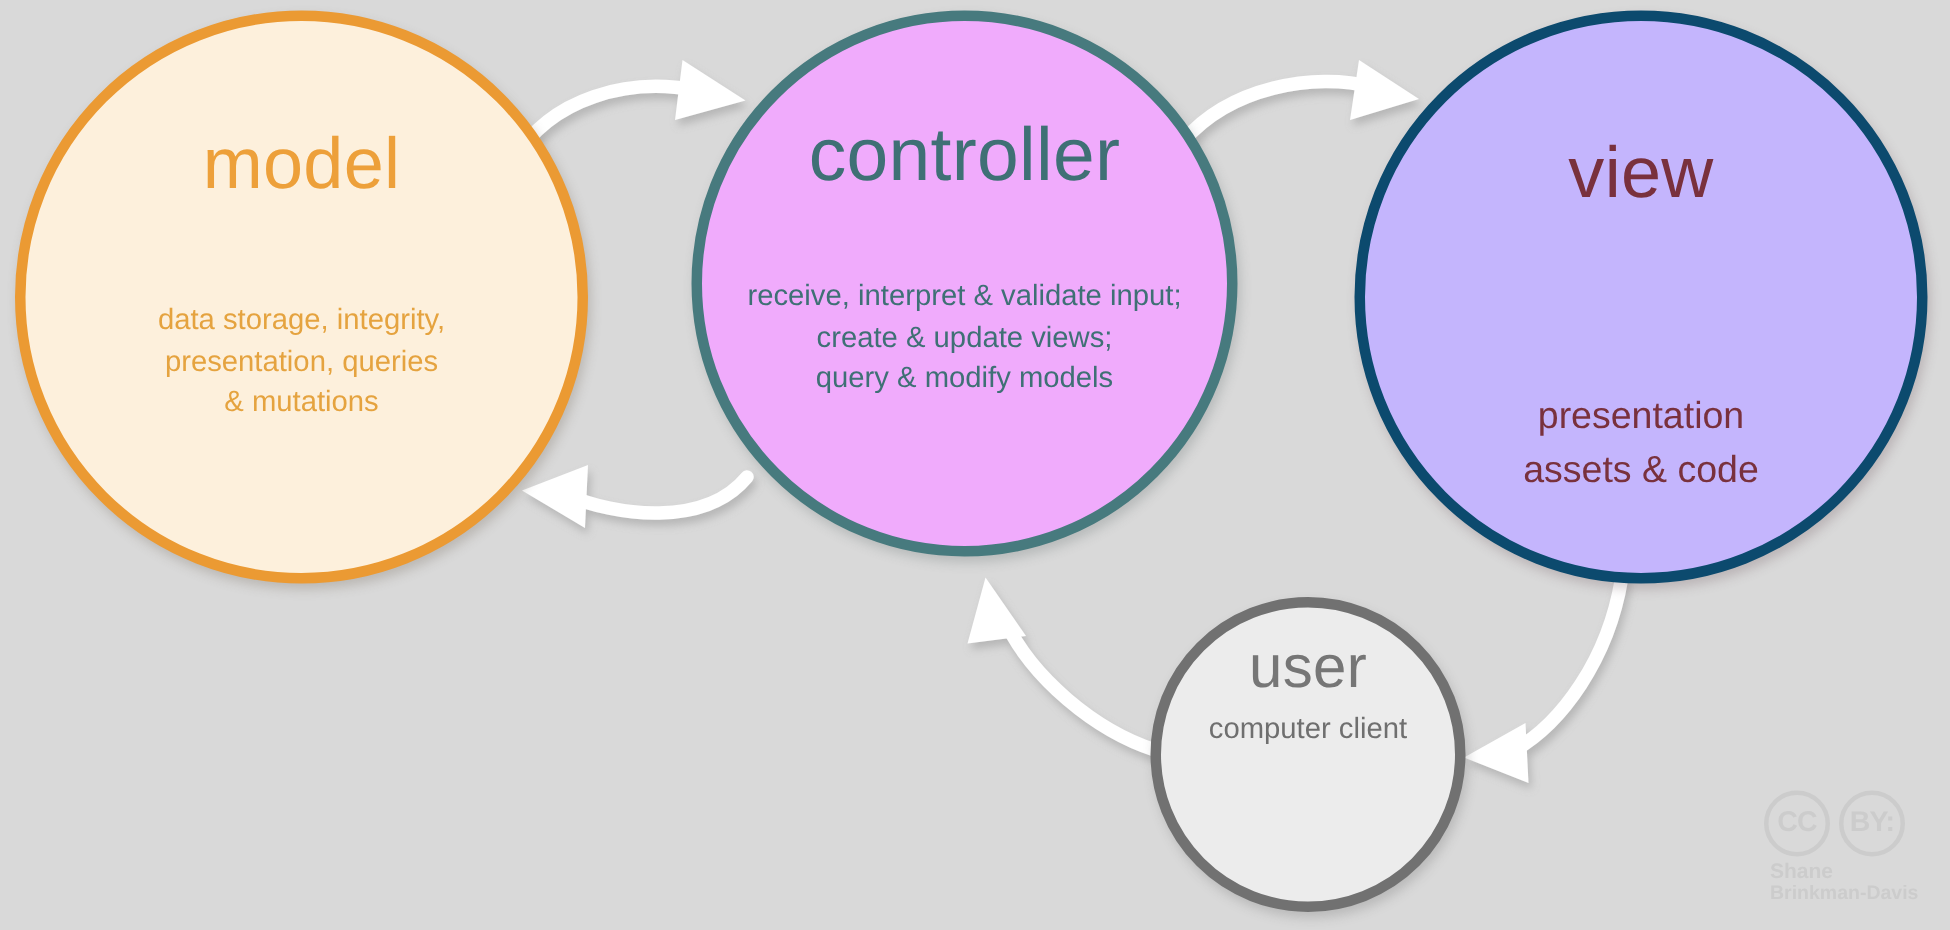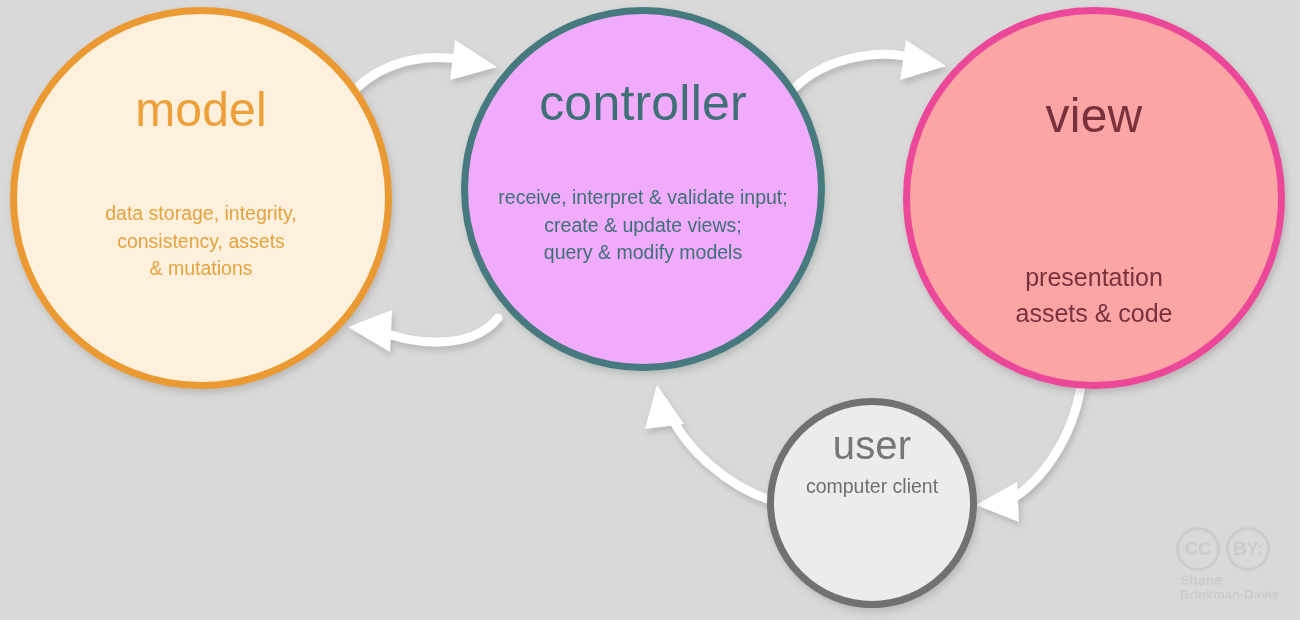--- a/index.html
+++ b/index.html
@@ -84,22 +84,22 @@
     line-height: 1.42;
     color: #3f7075;
   }
 
   
   #node-view {
     left: 903px;
     top: 7px;
     width: 382px;
     height: 382px;
-    background: #fca5a5;
-    border: 7px solid #ec4899;
+    background: #c4b5fd;
+    border: 7px solid #0c4a6e;
     box-shadow: 2px 4px 7px rgba(120,100,105,0.30);
   }
   #node-view .title {
     margin-top: 78px;
     font-size: 48px;
     color: #79313d;
   }
   #node-view .desc {
     margin-top: 120px;
     font-size: 25px;
@@ -201,21 +201,21 @@
     <g filter="url(#softshadow)">
       <path d="M 770 500 C 730 487, 688 452, 670 414" fill="none" stroke="#ffffff" stroke-width="9" stroke-linecap="round"></path>
       <path d="M 657 385 L 684 424 L 645 429 Z" fill="#ffffff"></path>
     </g>
   </svg>
 
   <div class="node" id="node-model">
     <div class="title">model</div>
     <div class="desc">
       <div>data storage, integrity,</div>
-      <div>consistency, assets</div>
+      <div>presentation, queries</div>
       <div>&amp; mutations</div>
     </div>
   </div>
 
   <div class="node" id="node-controller">
     <div class="title">controller</div>
     <div class="desc">
       <div>receive, interpret &amp; validate input;</div>
       <div>create &amp; update views;</div>
       <div>query &amp; modify models</div>

